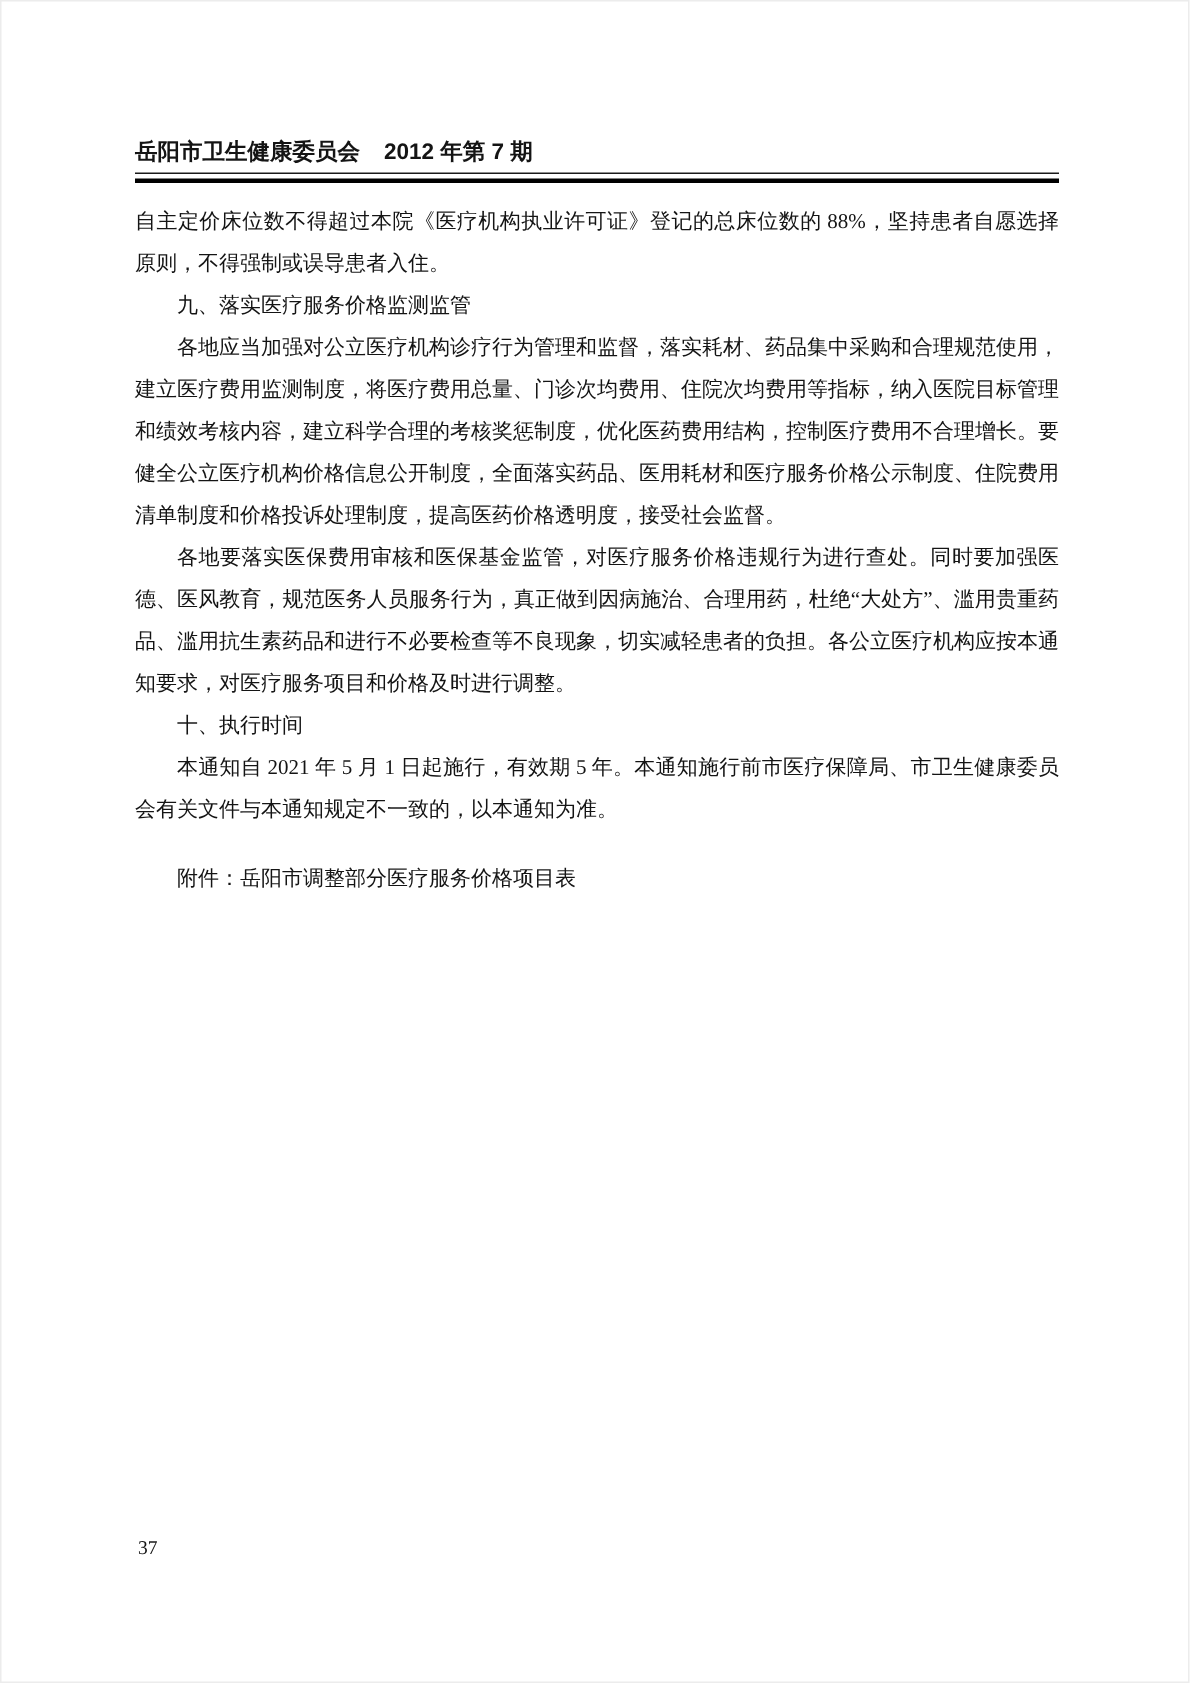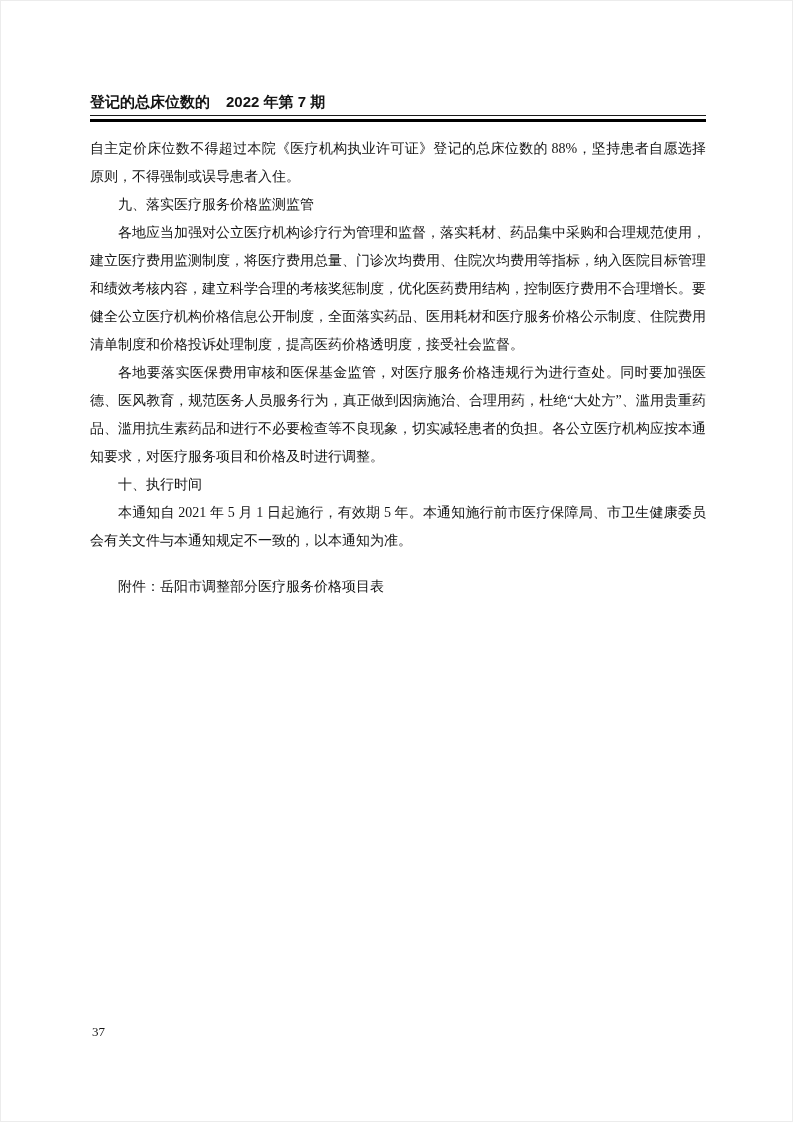--- a/index.html
+++ b/index.html
@@ -74,22 +74,22 @@
       line-height: 16px;
     }
   </style>
 </head>
 <body>
 
 <div class="page">
   <div class="content">
 
     <div class="running-header">
-      <span class="title">登记的总床位数的</span>
-      <span class="issue">2022 年第 7 期</span>
+      <span class="title">岳阳市卫生健康委员会</span>
+      <span class="issue">2012 年第 7 期</span>
     </div>
     <div class="rule-thin"></div>
     <div class="rule-thick"></div>
 
     <div class="body-text">
       <p>自主定价床位数不得超过本院《医疗机构执业许可证》登记的总床位数的 88%，坚持患者自愿选择原则，不得强制或误导患者入住。</p>
       <p class="indent">九、落实医疗服务价格监测监管</p>
       <p class="indent">各地应当加强对公立医疗机构诊疗行为管理和监督，落实耗材、药品集中采购和合理规范使用，建立医疗费用监测制度，将医疗费用总量、门诊次均费用、住院次均费用等指标，纳入医院目标管理和绩效考核内容，建立科学合理的考核奖惩制度，优化医药费用结构，控制医疗费用不合理增长。要健全公立医疗机构价格信息公开制度，全面落实药品、医用耗材和医疗服务价格公示制度、住院费用清单制度和价格投诉处理制度，提高医药价格透明度，接受社会监督。</p>
       <p class="indent">各地要落实医保费用审核和医保基金监管，对医疗服务价格违规行为进行查处。同时要加强医德、医风教育，规范医务人员服务行为，真正做到因病施治、合理用药，杜绝“大处方”、滥用贵重药品、滥用抗生素药品和进行不必要检查等不良现象，切实减轻患者的负担。各公立医疗机构应按本通知要求，对医疗服务项目和价格及时进行调整。</p>
       <p class="indent">十、执行时间</p>

